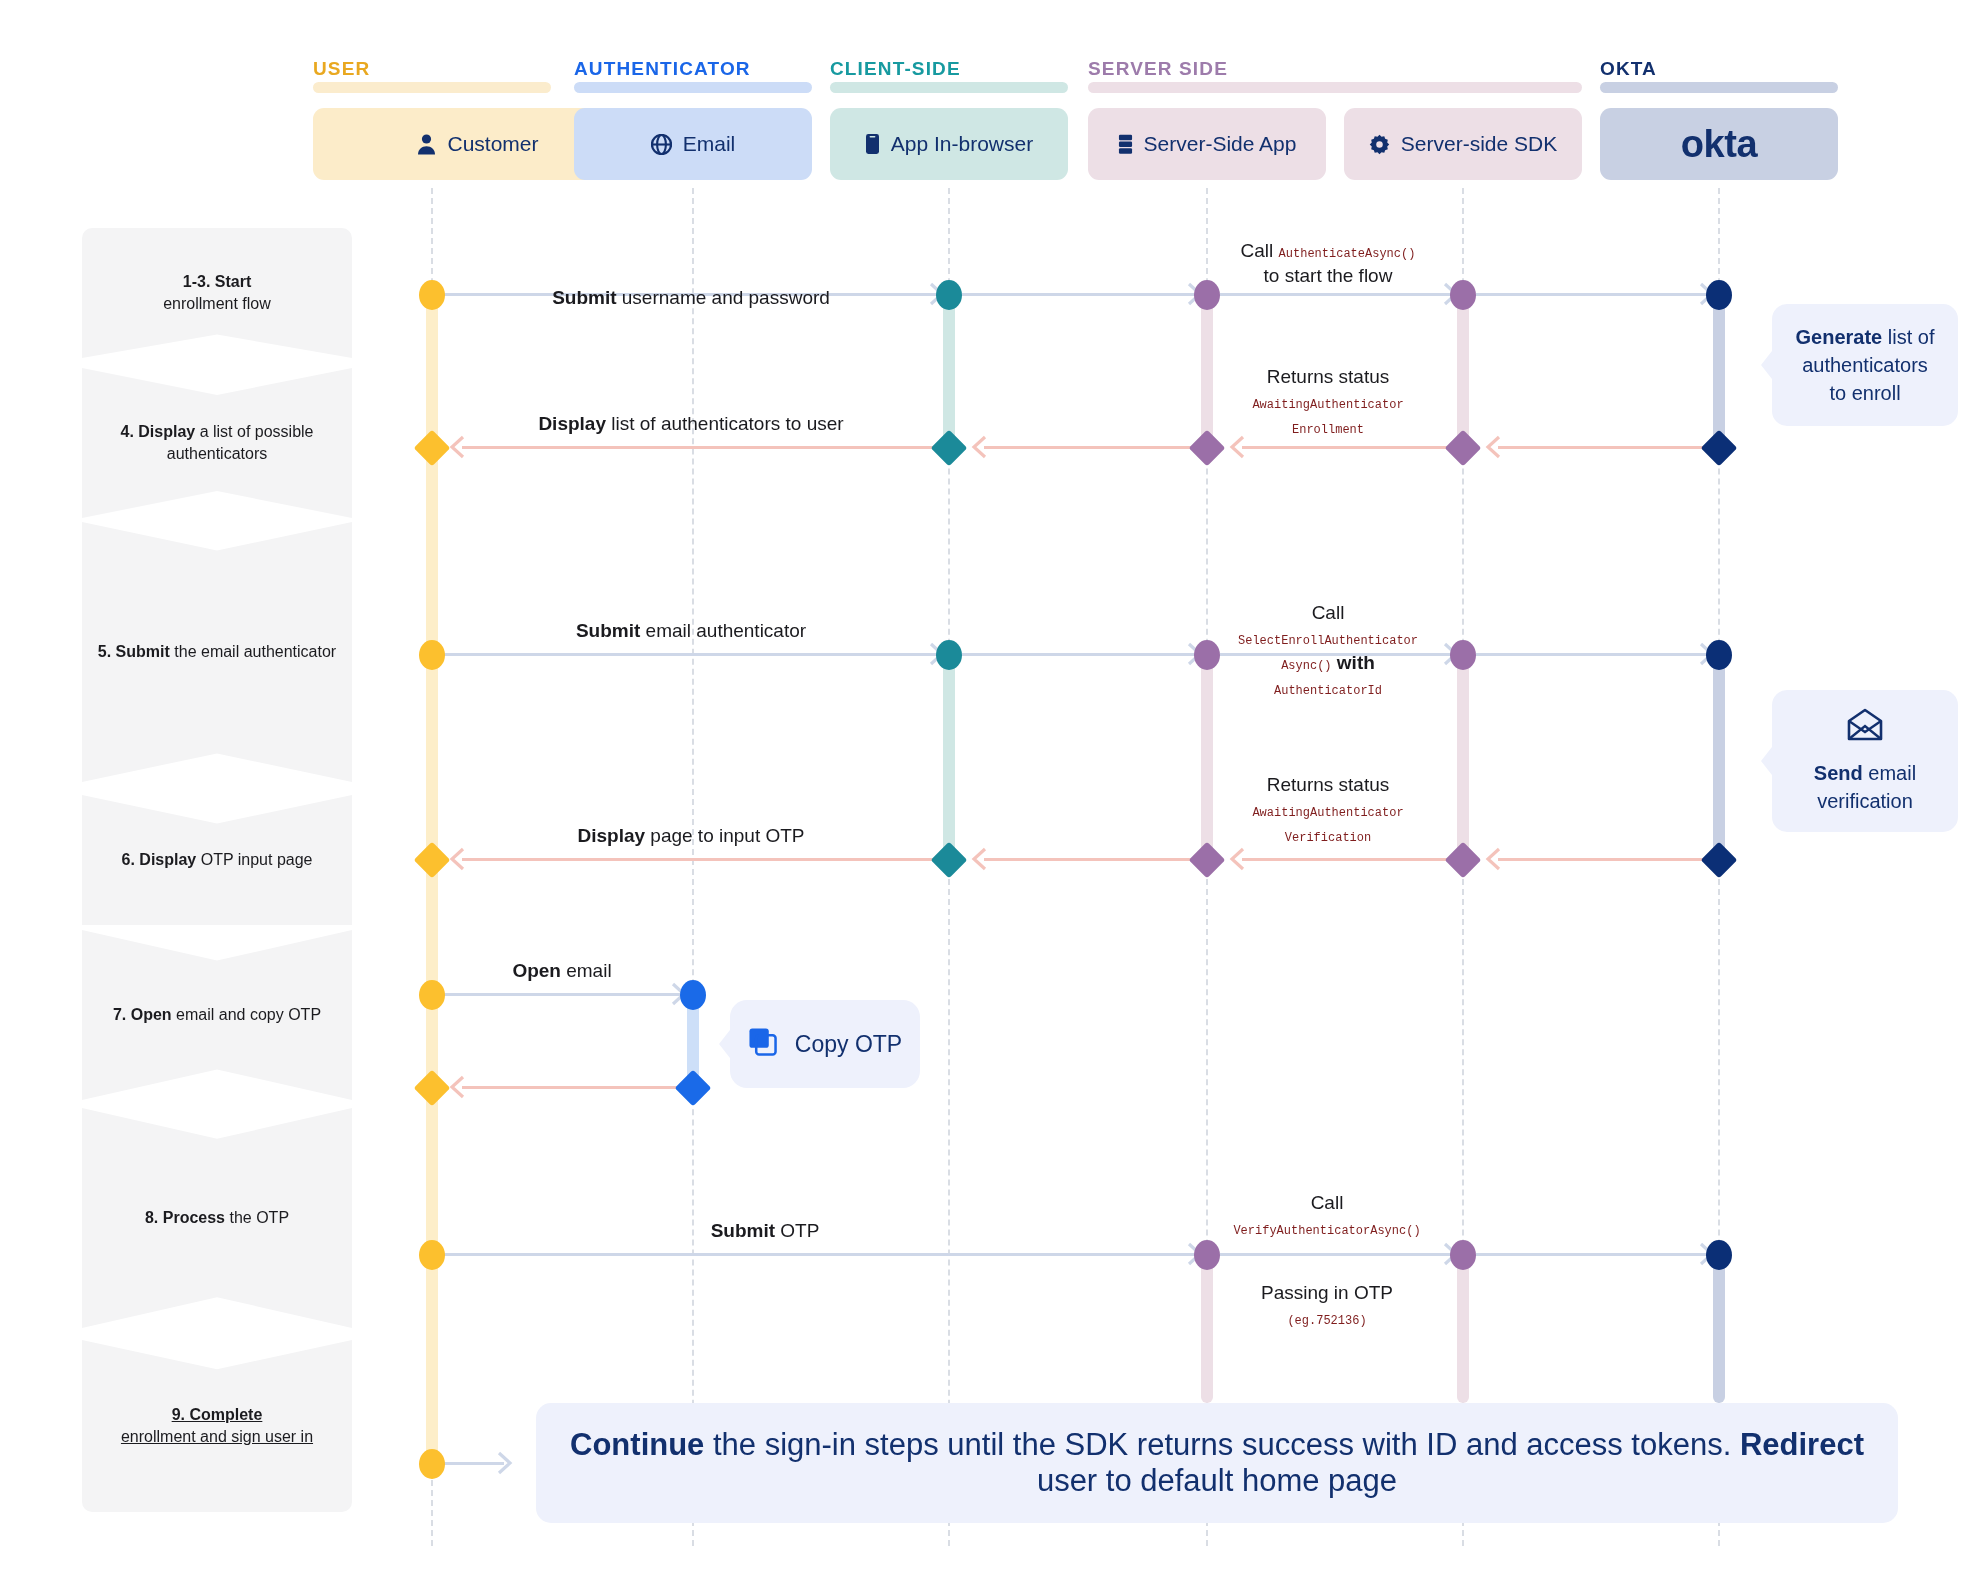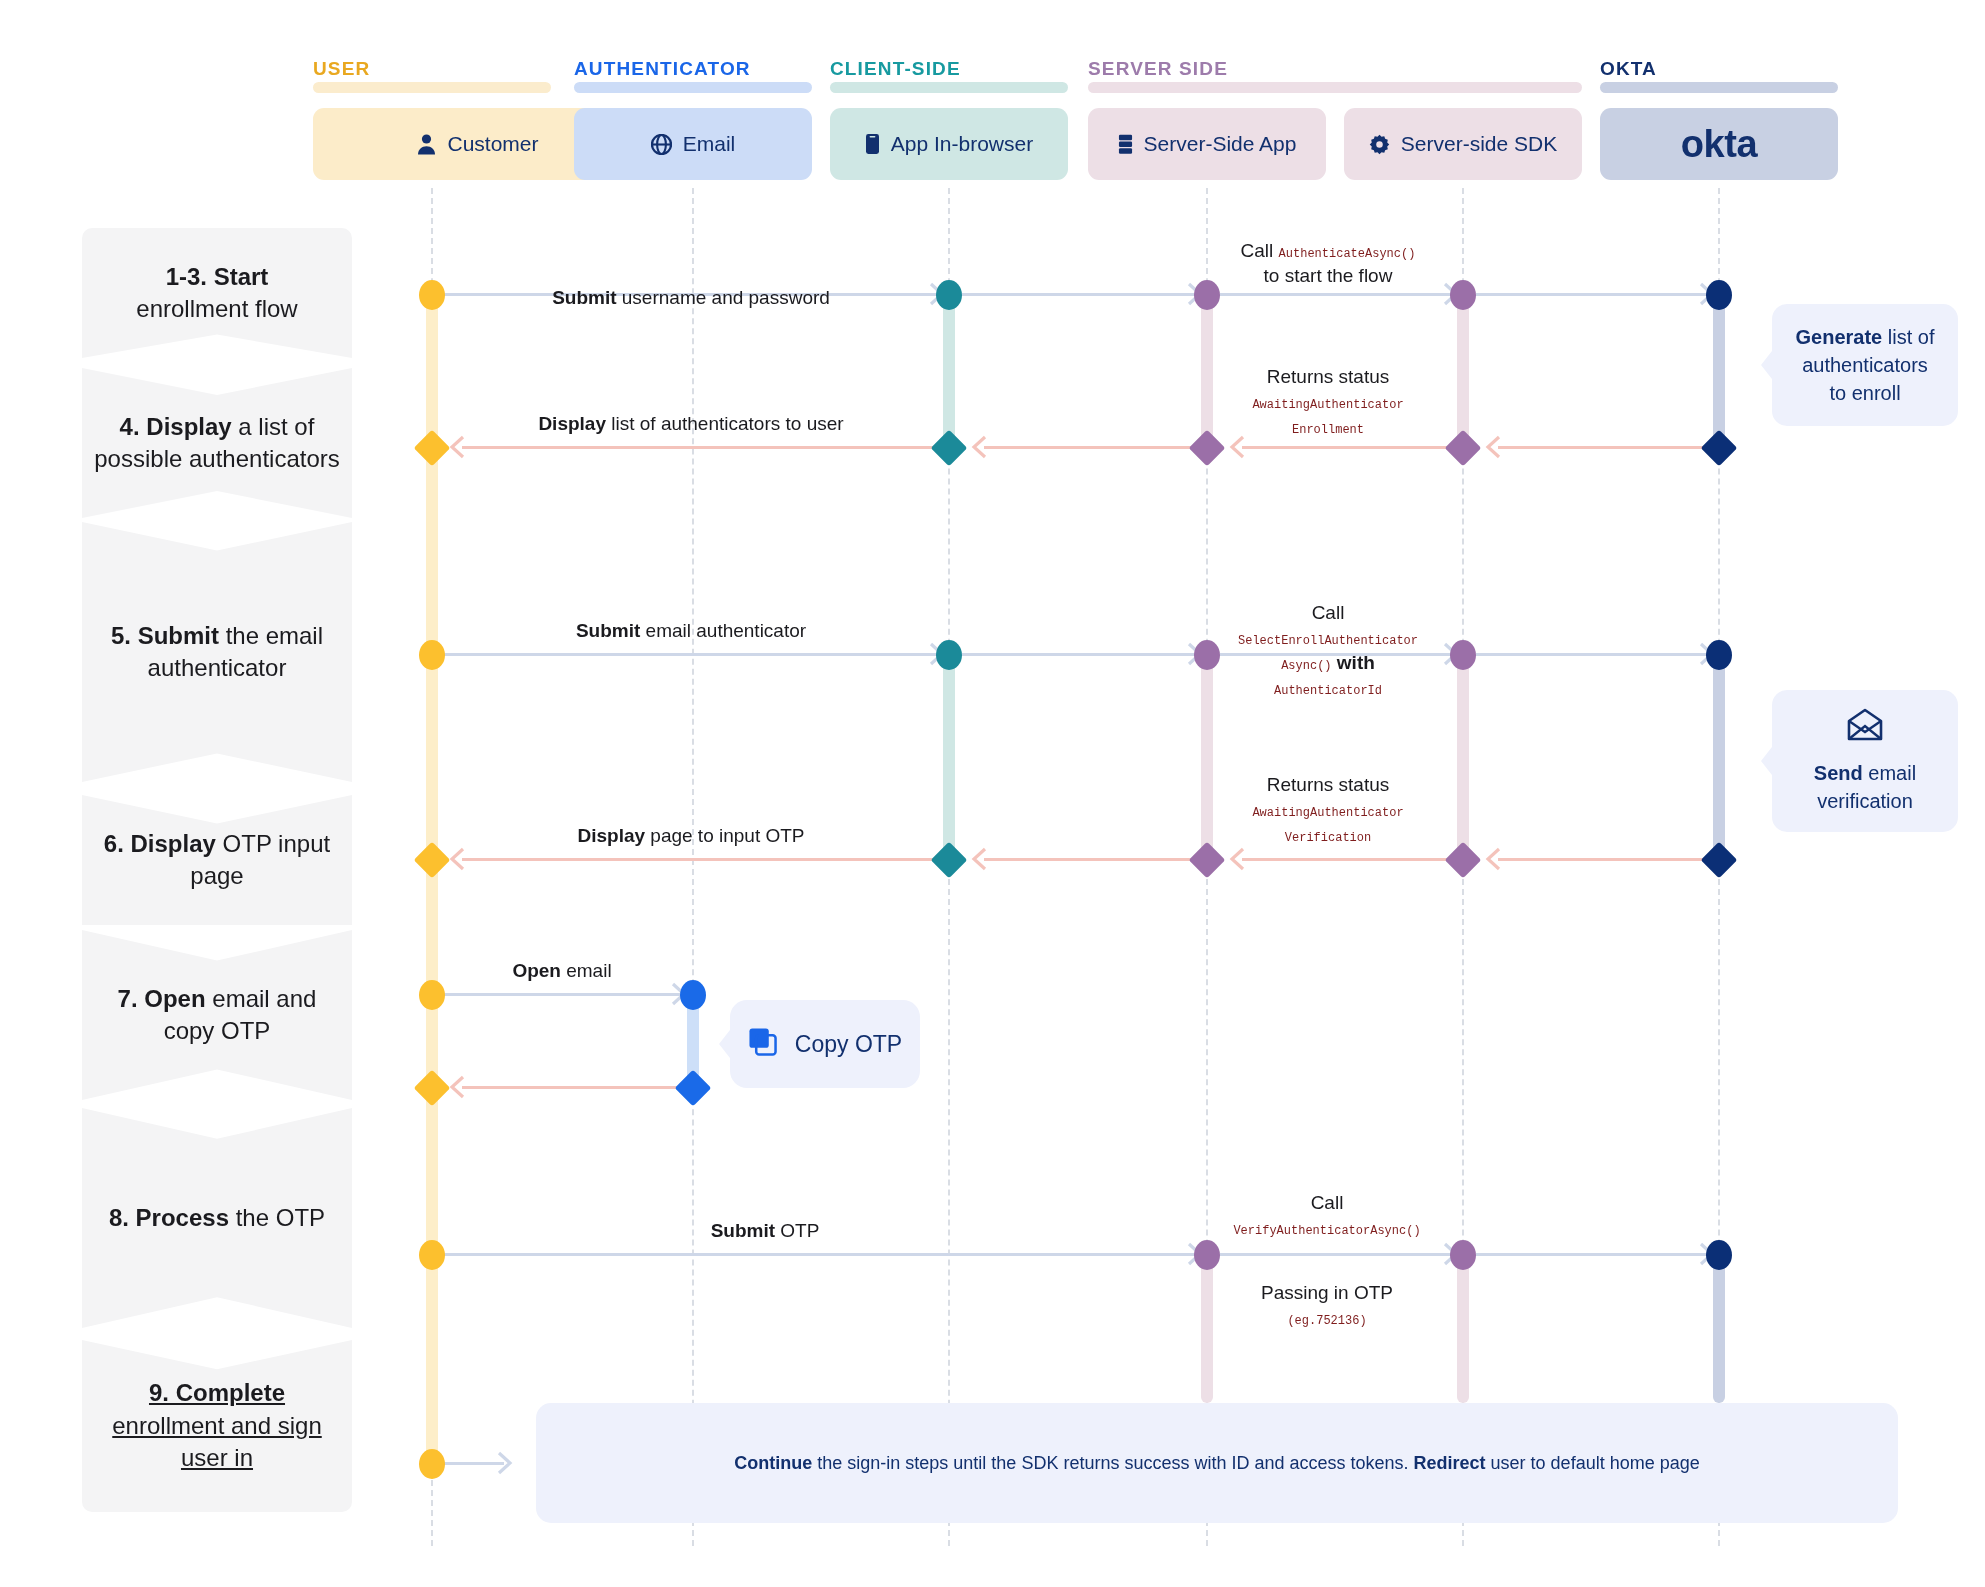--- a/index.html
+++ b/index.html
@@ -63,21 +63,21 @@
   .step{
     position:absolute;
     left:82px;
     width:270px;
     background:#f4f4f5;
     display:flex;
     align-items:center;
     justify-content:center;
     text-align:center;
     color:#1b1b1f;
-    font-size:24px;
+    font-size:16px;
     line-height:1.35;
     padding:0 12px;
     box-sizing:border-box;
   }
   .step b{font-weight:700;}
 
   
   .msgline{
     position:absolute;
     height:3px;
@@ -132,21 +132,21 @@
     width:18px;height:46px;
     background:#eef1fc;
     border-radius:0 0 0 18px;
     clip-path:polygon(100% 0,100% 100%,0 50%);
   }
   .banner{
     position:absolute;
     background:#eef1fc;
     border-radius:15px;
     color:#12306e;
-    font-size:18px;
+    font-size:31px;
     display:flex;align-items:center;justify-content:center;
     text-align:center;
   }
   .banner b{font-weight:700;}
   .copy-callout{
     position:absolute;
     background:#eef1fc;
     border-radius:17px;
     color:#12306e;
     font-size:23px;

